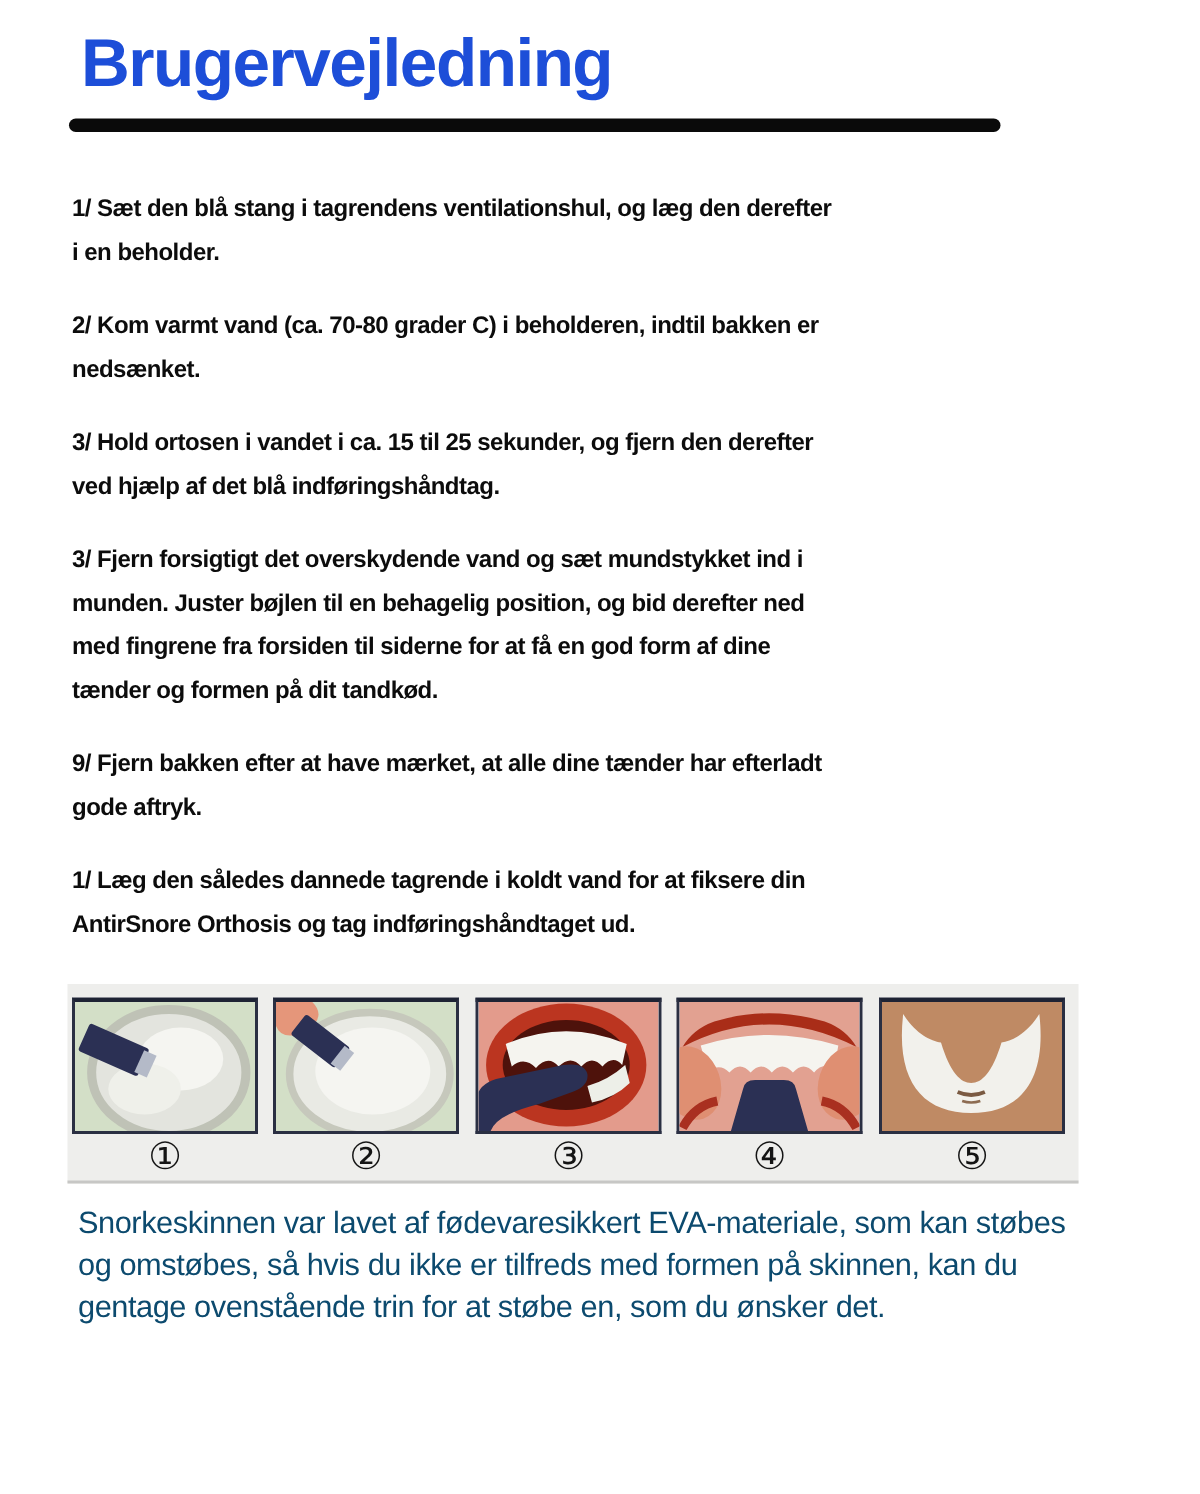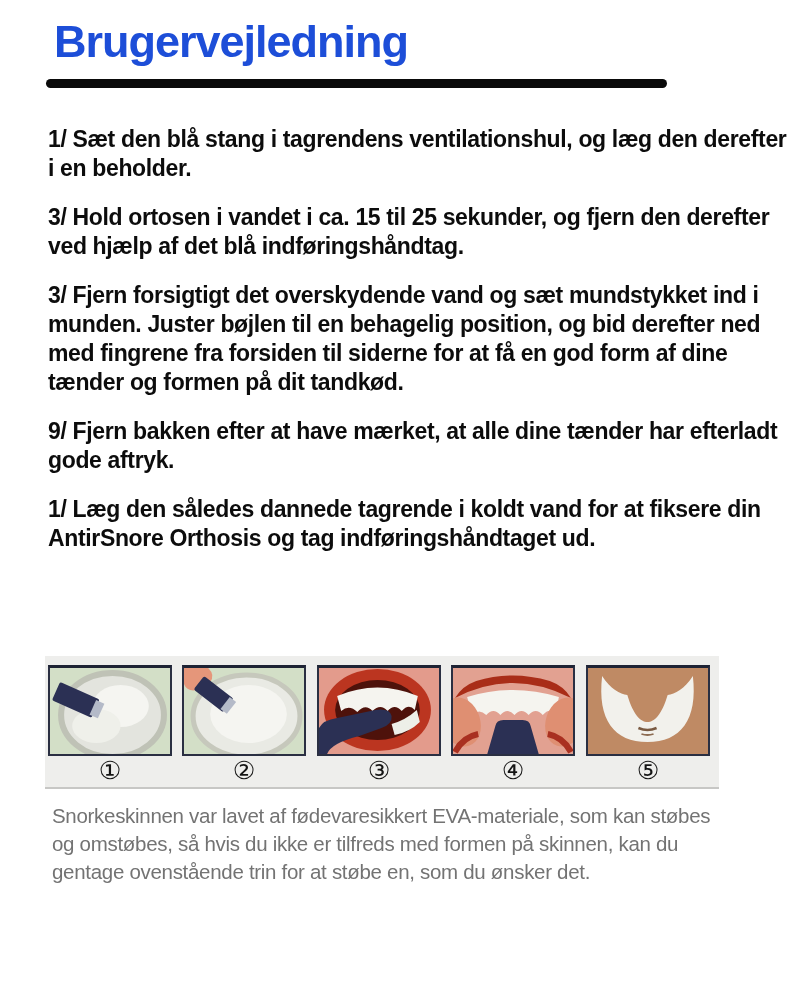--- a/index.html
+++ b/index.html
@@ -11,54 +11,56 @@
   .title{
     position:absolute;left:54px;top:16px;margin:0;
     font-size:45px;font-weight:bold;letter-spacing:-1px;color:#1d4ed8;
   }
   .rule{
     position:absolute;left:46px;top:79px;width:621px;height:9px;
     background:#0a0a0a;border-radius:5px;
   }
   .instructions{position:absolute;left:48px;top:125px;width:740px;}
   .para{
-    margin:0 0 20px 0;font-size:23px;font-weight:bold;line-height:29px;
+    margin:0 0 20px 0;font-size:16px;font-weight:bold;line-height:29px;
     letter-spacing:-0.35px;white-space:pre-line;color:#0c0c0c;
   }
   .figstrip{
     position:absolute;left:45px;top:656px;width:674px;height:131px;
     background:#eeeeec;border-bottom:2px solid #c7c7c5;
   }
   .figcol{position:absolute;top:9px;width:124px;}
   .panel{
     width:124px;height:91px;box-sizing:border-box;
     border:2px solid #2a2f42;border-top:3px solid #1e2334;background:#fff;
   }
   .panel svg{display:block;width:100%;height:100%;}
   .fignum{
     margin-top:2px;text-align:center;font-size:25px;line-height:26px;
     font-family:"DejaVu Sans",sans-serif;color:#141414;
   }
   .footer-para{
     position:absolute;left:52px;top:802px;width:736px;margin:0;
     font-size:20.5px;font-weight:normal;line-height:28px;
-    letter-spacing:-0.3px;white-space:pre-line;color:#737373;
+    letter-spacing:-0.3px;white-space:pre-line;color:#0c4a6e;
   }
 </style>
 </head>
 <body>
 
 <div class="page">
 
   <h1 class="title">Brugervejledning</h1>
   <div class="rule"></div>
 
   <div class="instructions">
     <p class="para">1/ Sæt den blå stang i tagrendens ventilationshul, og læg den derefter
 i en beholder.</p>
+    <p class="para">2/ Kom varmt vand (ca. 70-80 grader C) i beholderen, indtil bakken er
+nedsænket.</p>
     <p class="para">3/ Hold ortosen i vandet i ca. 15 til 25 sekunder, og fjern den derefter
 ved hjælp af det blå indføringshåndtag.</p>
     <p class="para">3/ Fjern forsigtigt det overskydende vand og sæt mundstykket ind i
 munden. Juster bøjlen til en behagelig position, og bid derefter ned
 med fingrene fra forsiden til siderne for at få en god form af dine
 tænder og formen på dit tandkød.</p>
     <p class="para">9/ Fjern bakken efter at have mærket, at alle dine tænder har efterladt
 gode aftryk.</p>
     <p class="para">1/ Læg den således dannede tagrende i koldt vand for at fiksere din
 AntirSnore Orthosis og tag indføringshåndtaget ud.</p>

